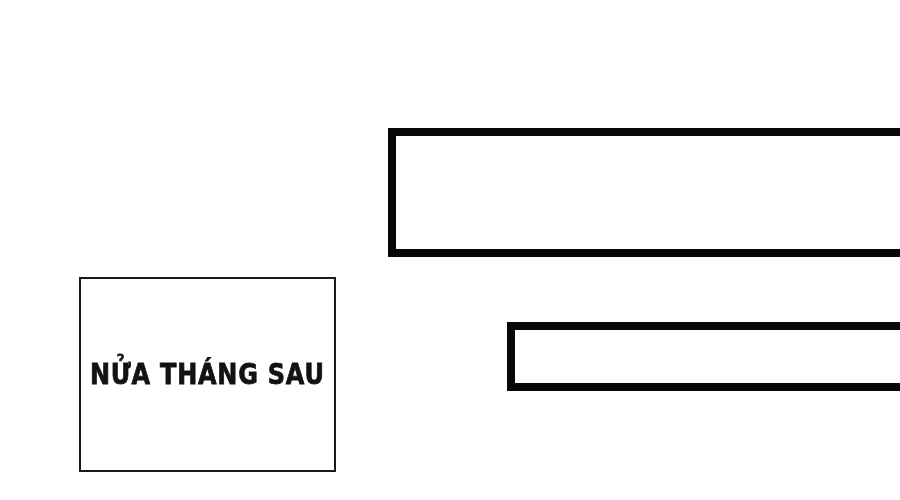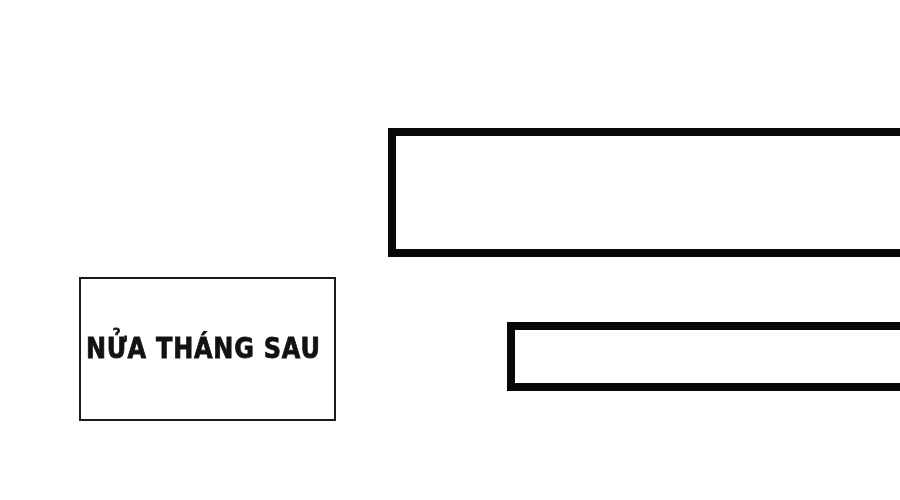--- a/index.html
+++ b/index.html
@@ -16,26 +16,27 @@
     overflow: hidden;
     font-family: "DejaVu Sans", sans-serif;
   }
 
   
   #caption-box {
     position: absolute;
     left: 79px;
     top: 277px;
     width: 257px;
-    height: 144px;
+    height: 195px;
     box-sizing: border-box;
     background: #ffffff;
     border: 2px solid #1a1a1a;
     display: flex;
     align-items: center;
+    justify-content: center;
   }
   #caption-text {
     font-family: "DejaVu Sans", sans-serif;
     font-weight: 700;
     font-size: 25px;
     line-height: 1.1;
     letter-spacing: 0.8px;
     color: #121212;
     text-align: center;
     white-space: nowrap;

